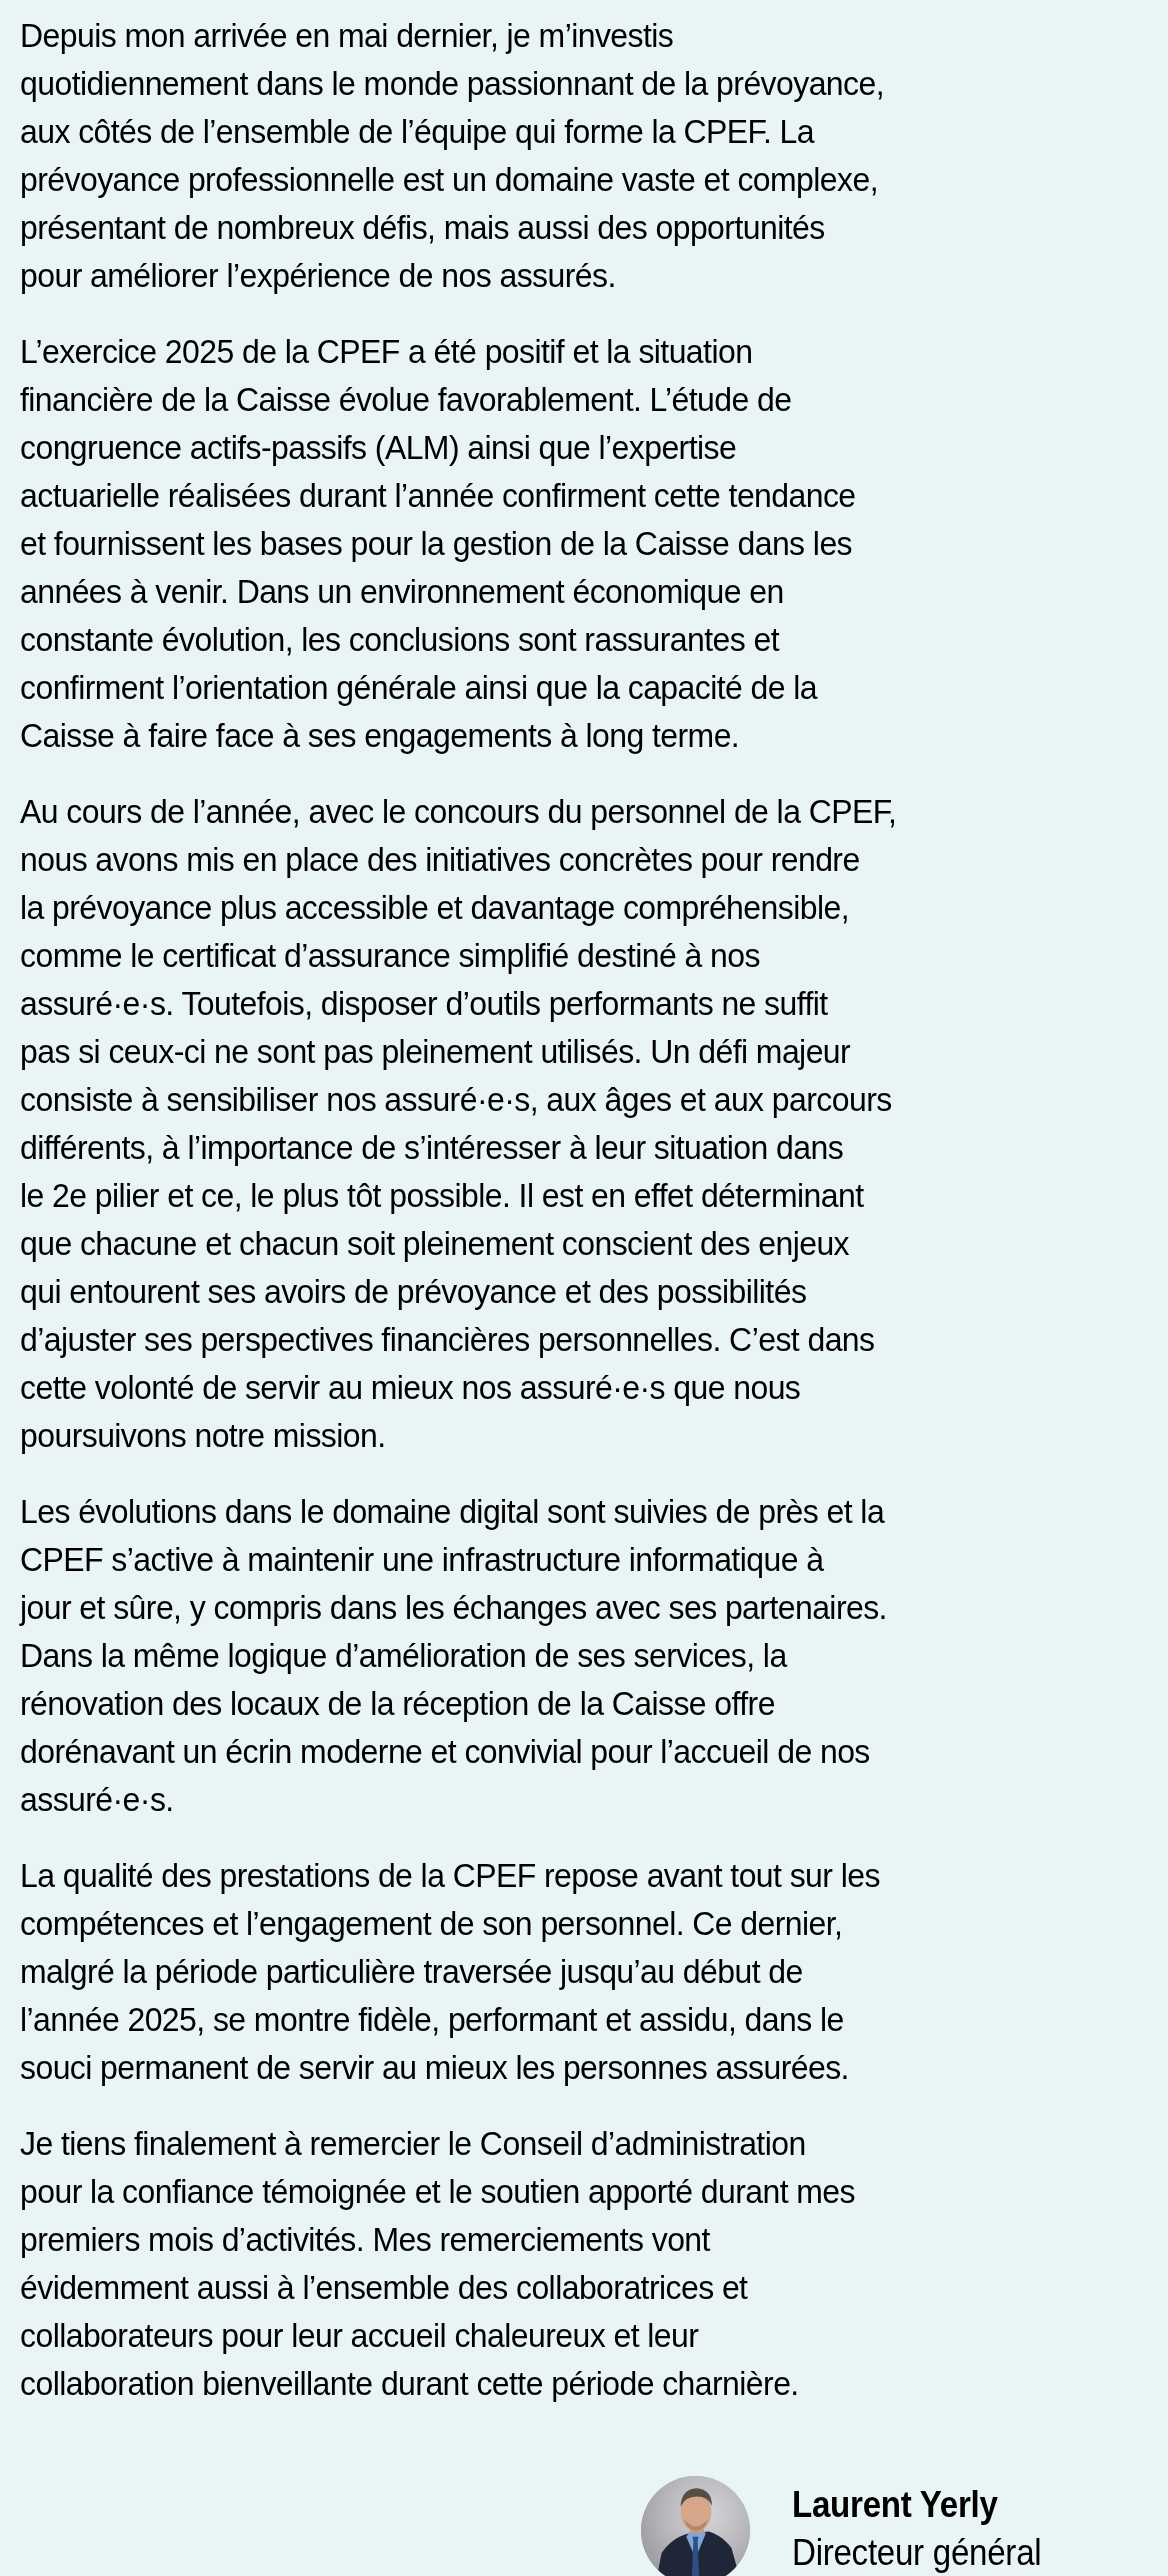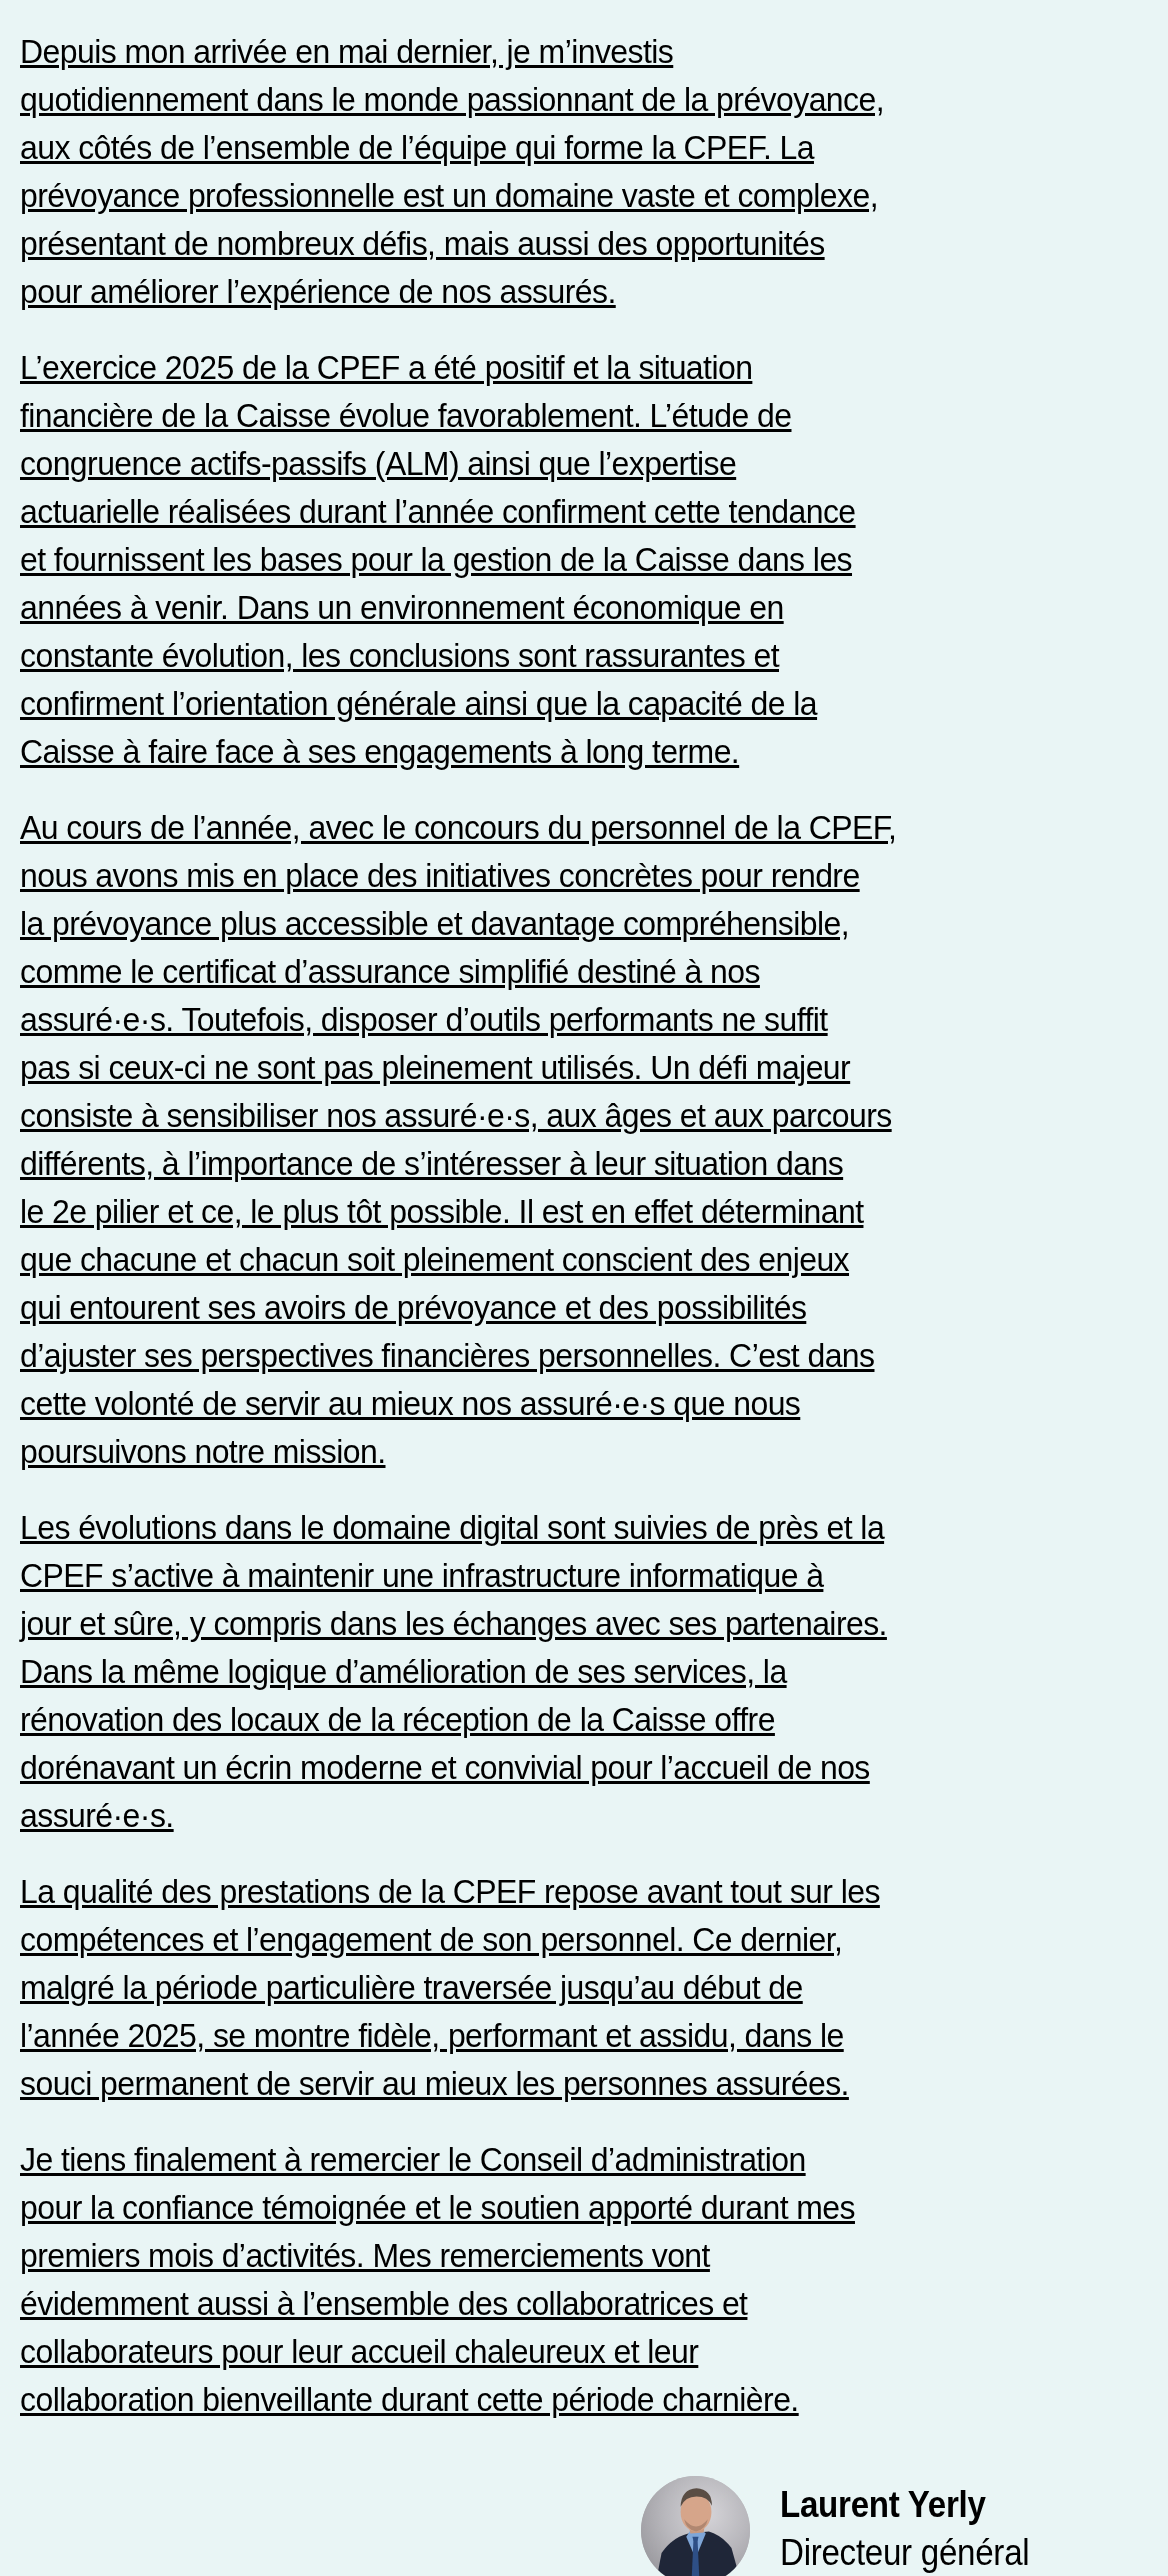--- a/index.html
+++ b/index.html
@@ -11,23 +11,22 @@
       height: 2629px;
       background: #e9f5f5;
       color: #000000;
       font-family: "Liberation Sans", sans-serif;
       position: relative;
       overflow: hidden;
     }
     .letter {
       position: absolute;
       left: 19.6px;
-      top: 27px;
+      top: 11px;
       width: 1133px;
-      text-decoration: underline;
     }
     .para {
       margin: 0 0 28px 0;
       font-size: 34px;
       line-height: 48px;
       font-weight: 400;
       letter-spacing: -0.6px;
       transform: scaleX(0.94);
       transform-origin: left top;
       width: 1206px;
@@ -56,20 +55,21 @@
     }
     .avatar svg {
       width: 100%;
       height: 100%;
       display: block;
     }
     .sig-text {
       display: flex;
       flex-direction: column;
       margin-top: -3.1px;
+      margin-left: 12px;
     }
     .sig-name {
       font-size: 36px;
       font-weight: 700;
       line-height: 48px;
       letter-spacing: -0.3px;
       transform: scaleX(0.92);
       transform-origin: left center;
     }
     .sig-role {

